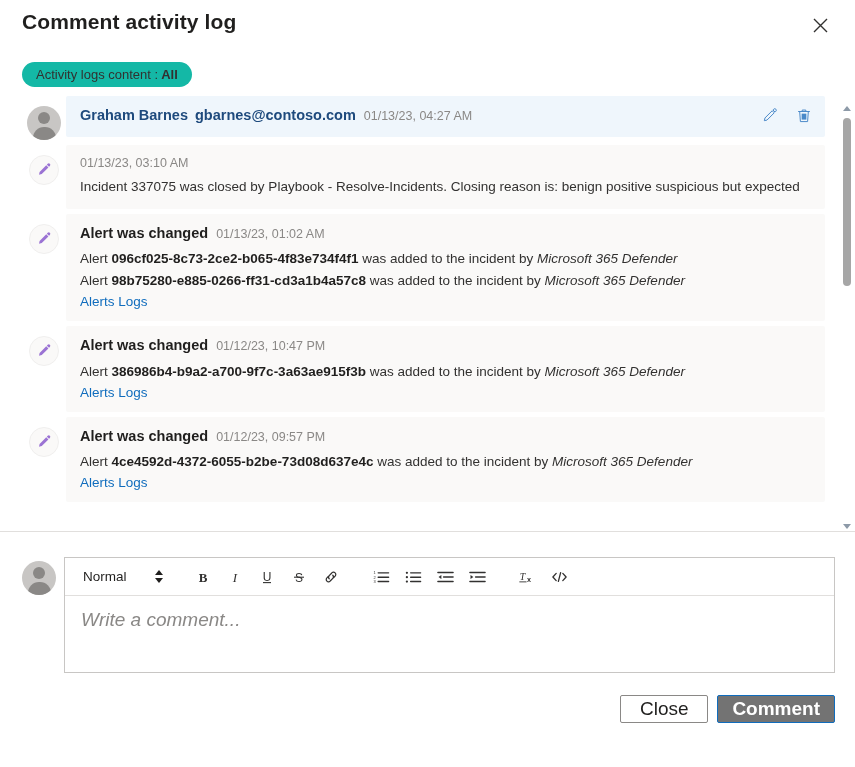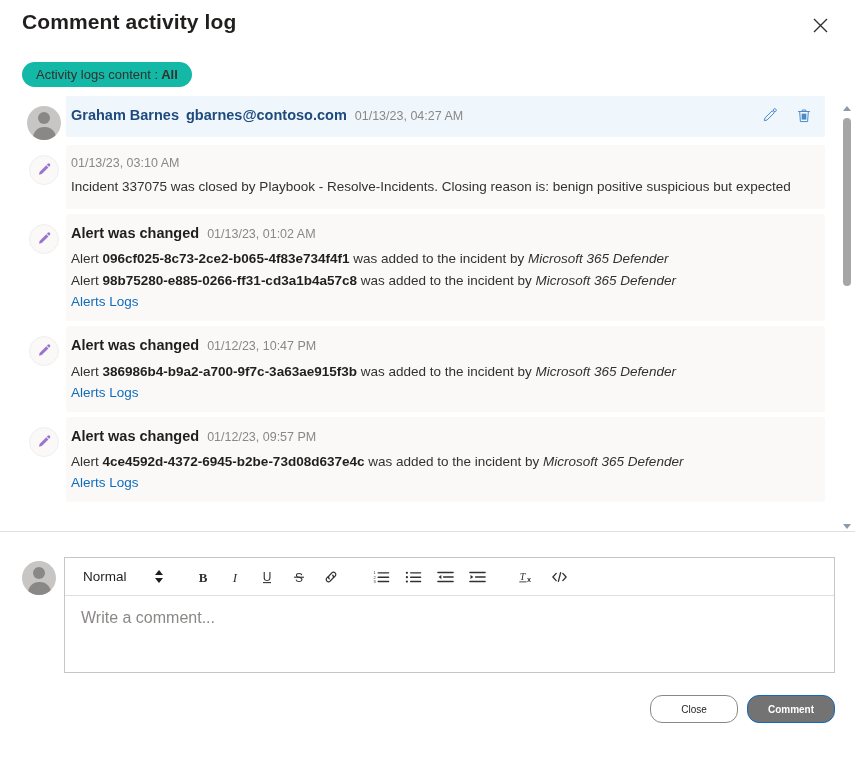--- a/index.html
+++ b/index.html
@@ -116,21 +116,21 @@
     background: #faf9f8;
     border: 1px solid #f0efee;
     display: flex;
     align-items: center;
     justify-content: center;
     flex: 0 0 30px;
   }
   .entry-body {
     flex: 1 1 auto;
     border-radius: 2px;
-    padding: 10px 12px 11px 5px;
+    padding: 10px 12px 11px 14px;
     min-width: 0;
   }
   .entry-body.comment { background: #eff6fc; }
   .entry-body.change  { background: #faf9f8; }
 
   .entry-head {
     display: flex;
     align-items: baseline;
     flex-wrap: wrap;
     line-height: 1.35;
@@ -298,37 +298,38 @@
     color: #323130;
     border-radius: 2px;
   }
   .tb-gap { width: 14px; flex: 0 0 14px; }
   .tb-gap-sm { width: 8px; flex: 0 0 8px; }
   .editor-area {
     height: 76px;
     padding: 13px 16px;
   }
   .editor-placeholder {
-    font-size: 16px;
+    font-size: 19px;
+    font-style: italic;
     color: #8a8886;
   }
 
   
   .footer {
     display: flex;
     justify-content: flex-end;
     gap: 9px;
     padding: 22px 20px 0 0;
   }
   .btn {
     min-width: 88px;
     height: 28px;
-    font-size: 10px;
+    font-size: 19px;
     font-family: "Liberation Sans", sans-serif;
-    border-radius: 12px;
+    border-radius: 2px;
     cursor: pointer;
     display: inline-flex;
     align-items: center;
     justify-content: center;
     padding: 10px 14px;
   }
   .btn-secondary {
     background: #ffffff;
     border: 1px solid #8a8886;
     color: #201f1e;
@@ -459,21 +460,21 @@
           </svg>
         </div>
       </div>
       <div class="entry-body change">
         <div class="entry-head">
           <span class="entry-title">Alert was changed</span>
           <span class="entry-time">01/12/23, 09:57 PM</span>
         </div>
         <div style="margin-top:5px;">
           <div class="entry-line">
-            <span>Alert </span><span class="gid">4ce4592d-4372-6945-b2be-73d08d637e4c</span><span> was added to the incident by </span><span class="actor">Microsoft 365 Defender</span>
+            <span>Alert </span><span class="gid">4ce4592d-4372-6055-b2be-73d08d637e4c</span><span> was added to the incident by </span><span class="actor">Microsoft 365 Defender</span>
           </div>
           <a class="entry-link">Alerts Logs</a>
         </div>
       </div>
     </div>
 
   </div>
 
   <div class="scrollbar">
     <div class="sb-arrow up">

